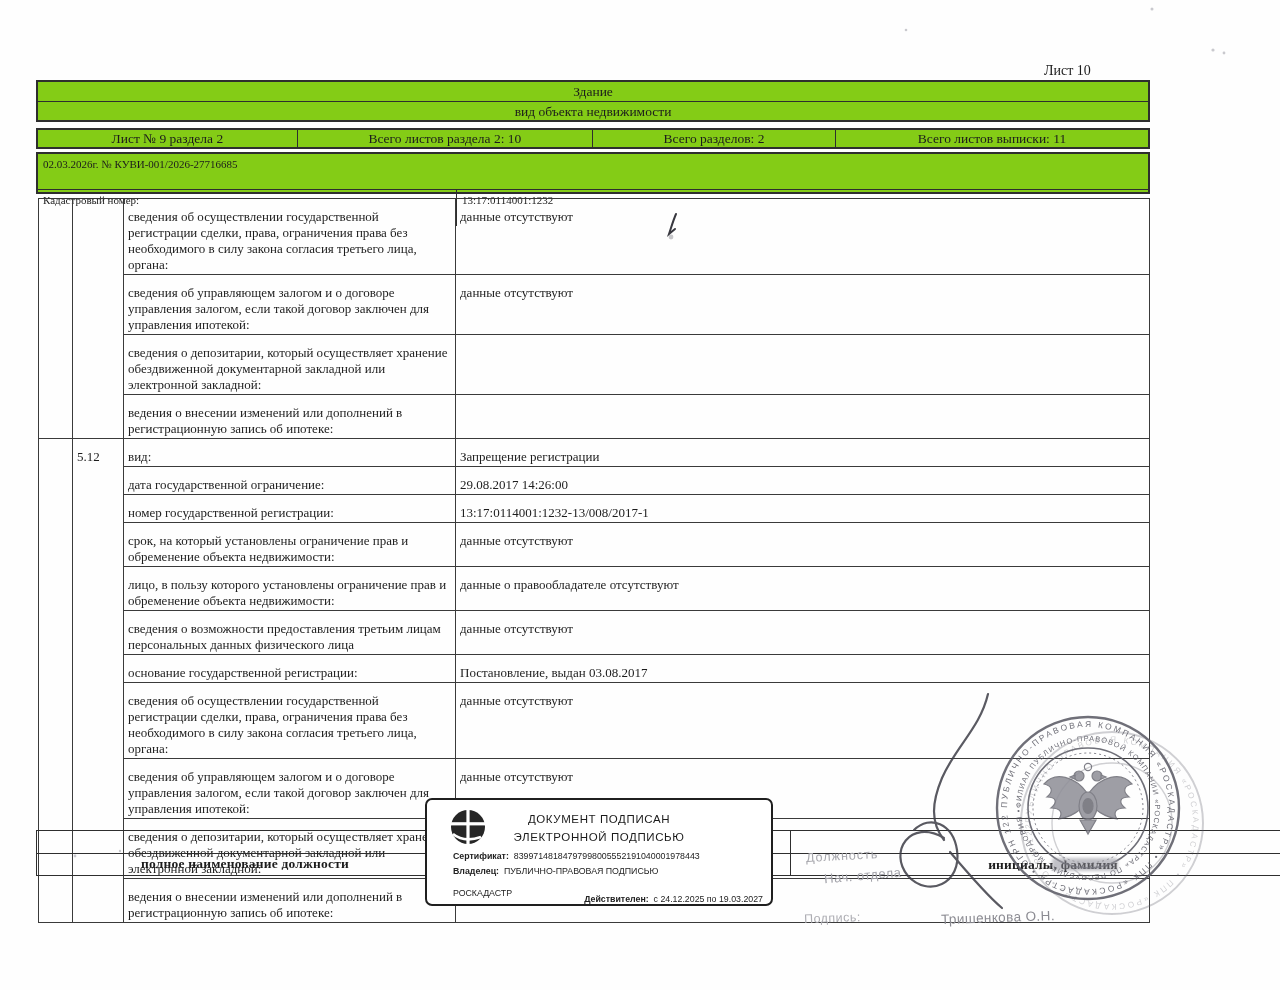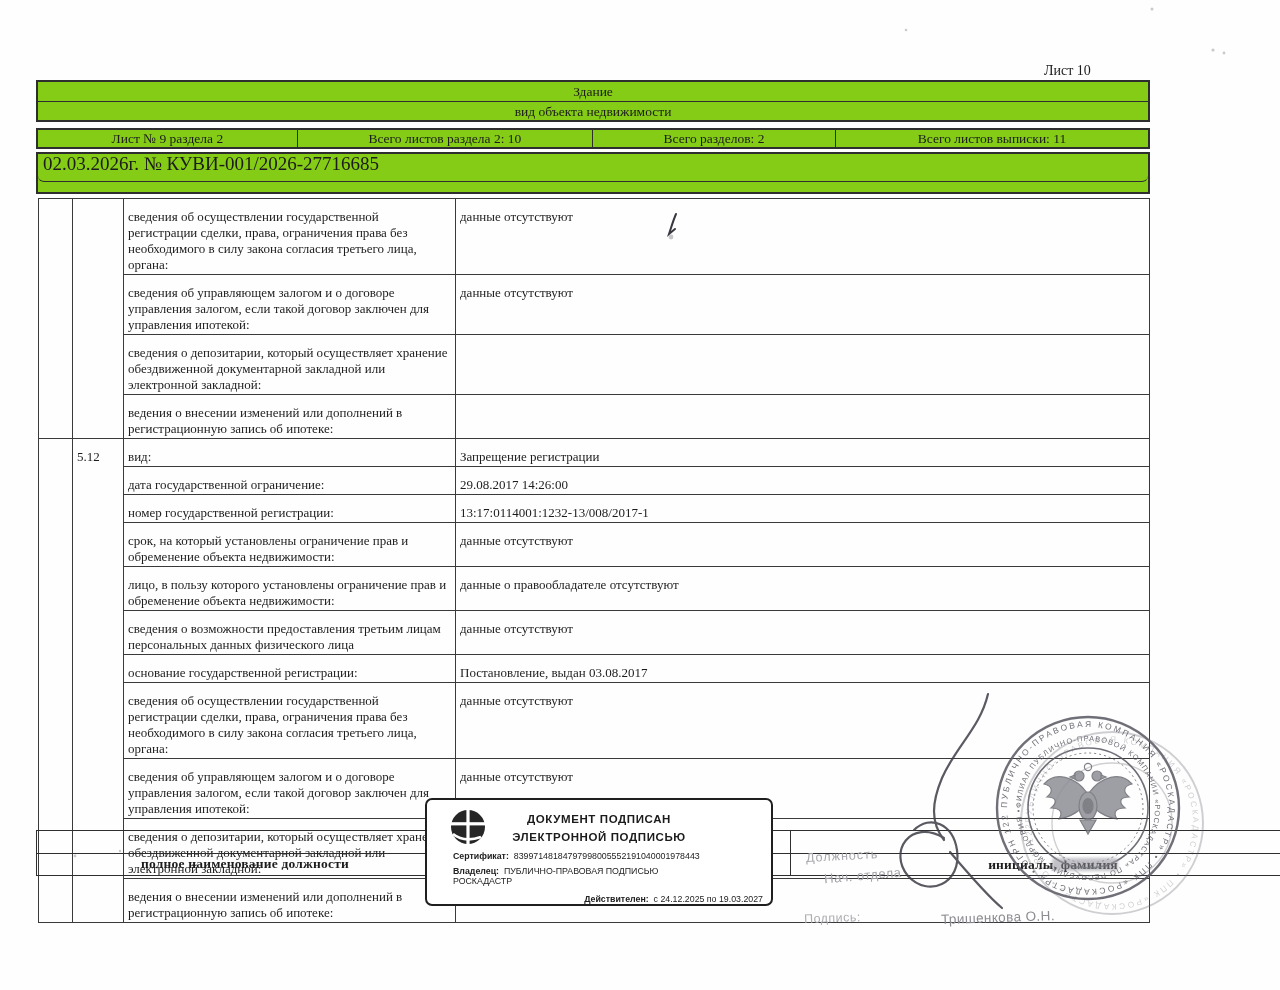--- a/index.html
+++ b/index.html
@@ -13,21 +13,21 @@
   .sheet-label{left:1044px;top:63px;font-size:14px;}
   .hdr-box{left:36px;width:1114px;border:2px solid #2e2e2e;box-sizing:border-box;background:#84cc16;}
   .t-object{top:80px;height:42px;}
   .t-object .row{height:20px;line-height:20px;text-align:center;font-size:13.5px;box-sizing:border-box;}
   .t-object .row.first{border-bottom:1px solid #2e2e2e;}
   .t-sheets{top:128px;height:21px;display:flex;}
   .t-sheets .cell{line-height:18px;text-align:center;font-size:13.5px;box-sizing:border-box;border-right:1.5px solid #2e2e2e;}
   .t-sheets .cell:last-child{border-right:none;}
   .c1{width:23.4%;} .c2{width:26.6%;} .c3{width:21.9%;} .c4{width:28.1%;}
   .t-docnum{top:152px;height:42px;}
-  .t-docnum .row{height:28px;line-height:20px;font-size:19px;box-sizing:border-box;padding-left:5px;border-radius:6px;}
+  .t-docnum .row{height:36px;line-height:20px;font-size:11px;box-sizing:border-box;padding-left:5px;}
   .t-docnum .row.first{border-bottom:1.5px solid #2e2e2e;}
   .t-docnum .row.second{display:flex;padding-left:0;}
   .t-docnum .kcell-l{width:419px;border-right:1.5px solid #2e2e2e;box-sizing:border-box;padding-left:5px;}
   .t-docnum .kcell-r{flex:1;padding-left:5px;}
 
   
   .main-wrap{left:38px;top:198px;}
   table.main{border-collapse:collapse;width:1112px;table-layout:fixed;
     border:1.5px solid #2b2b2b;font-size:13px;line-height:16px;}
   table.main td{border:1px solid #3a3a3a;vertical-align:top;padding:10px 4px 1px 4px;box-sizing:border-box;overflow:hidden;}
@@ -43,26 +43,26 @@
   .bt-row.r2{height:21px;position:relative;}
   .bt-left{width:754px;border-right:1.5px solid #2e2e2e;box-sizing:border-box;position:relative;}
   .bt-right{flex:1;display:flex;align-items:center;justify-content:center;}
   .caption{font-weight:600;font-size:13.5px;letter-spacing:.2px;white-space:nowrap;}
   .role-caption{position:absolute;left:104px;top:2px;}
 
   
   .sig-box{left:425px;top:798px;width:348px;height:108px;background:#fff;
     border:2.5px solid #1f1f1f;border-radius:7px;box-sizing:border-box;z-index:6;
     font-family:"Liberation Sans", sans-serif;}
-  .sig-title{position:absolute;left:0;right:0;text-align:center;font-weight:bold;
+  .sig-title{position:absolute;left:0;right:0;text-align:center;font-weight:normal;
     font-size:11.5px;letter-spacing:.6px;color:#1b1b1b;}
   .sig-t1{top:13px;} .sig-t2{top:31px;}
   .sig-detail{position:absolute;left:26px;right:8px;font-size:8.8px;color:#222;white-space:nowrap;}
   .sig-detail b{font-weight:bold;}
-  .sd1{top:51px;} .sd2{top:66px;} .sd3{top:76px;} .sd4{top:94px;text-align:right;}
+  .sd1{top:51px;} .sd2{top:66px;} .sd3{top:88px;} .sd4{top:94px;text-align:right;}
   .sig-logo{position:absolute;left:20px;top:7px;width:42px;height:42px;}
 
   
   .stamp{left:980px;top:700px;width:230px;height:230px;z-index:3;filter:blur(.35px);opacity:.88;}
 
   
   .faint{font-family:"Liberation Sans", sans-serif;z-index:2;white-space:nowrap;}
   .f-pos   {left:806px;top:849px;font-size:12.5px;color:#a7a7ad;transform:rotate(-3deg);letter-spacing:1px;}
   .f-posval{left:824px;top:868px;font-size:13px;color:#a2a2a9;transform:rotate(-5deg);letter-spacing:.5px;}
   .f-sig   {left:804px;top:911px;font-size:12.5px;color:#adadb3;transform:rotate(-2deg);letter-spacing:.5px;}
@@ -84,20 +84,24 @@
 
   <div class="abs hdr-box t-sheets">
     <div class="cell c1">Лист № 9 раздела 2</div>
     <div class="cell c2">Всего листов раздела 2: 10</div>
     <div class="cell c3">Всего разделов: 2</div>
     <div class="cell c4">Всего листов выписки: 11</div>
   </div>
 
   <div class="abs hdr-box t-docnum">
     <div class="row first">02.03.2026г. № КУВИ-001/2026-27716685</div>
+    <div class="row second">
+      <div class="kcell-l">Кадастровый номер:</div>
+      <div class="kcell-r">13:17:0114001:1232</div>
+    </div>
   </div>
 
   <div class="abs main-wrap">
     <table class="main">
       <colgroup>
           <col style="width:34px">
           <col style="width:51px">
           <col style="width:332px">
           <col>
         </colgroup>

